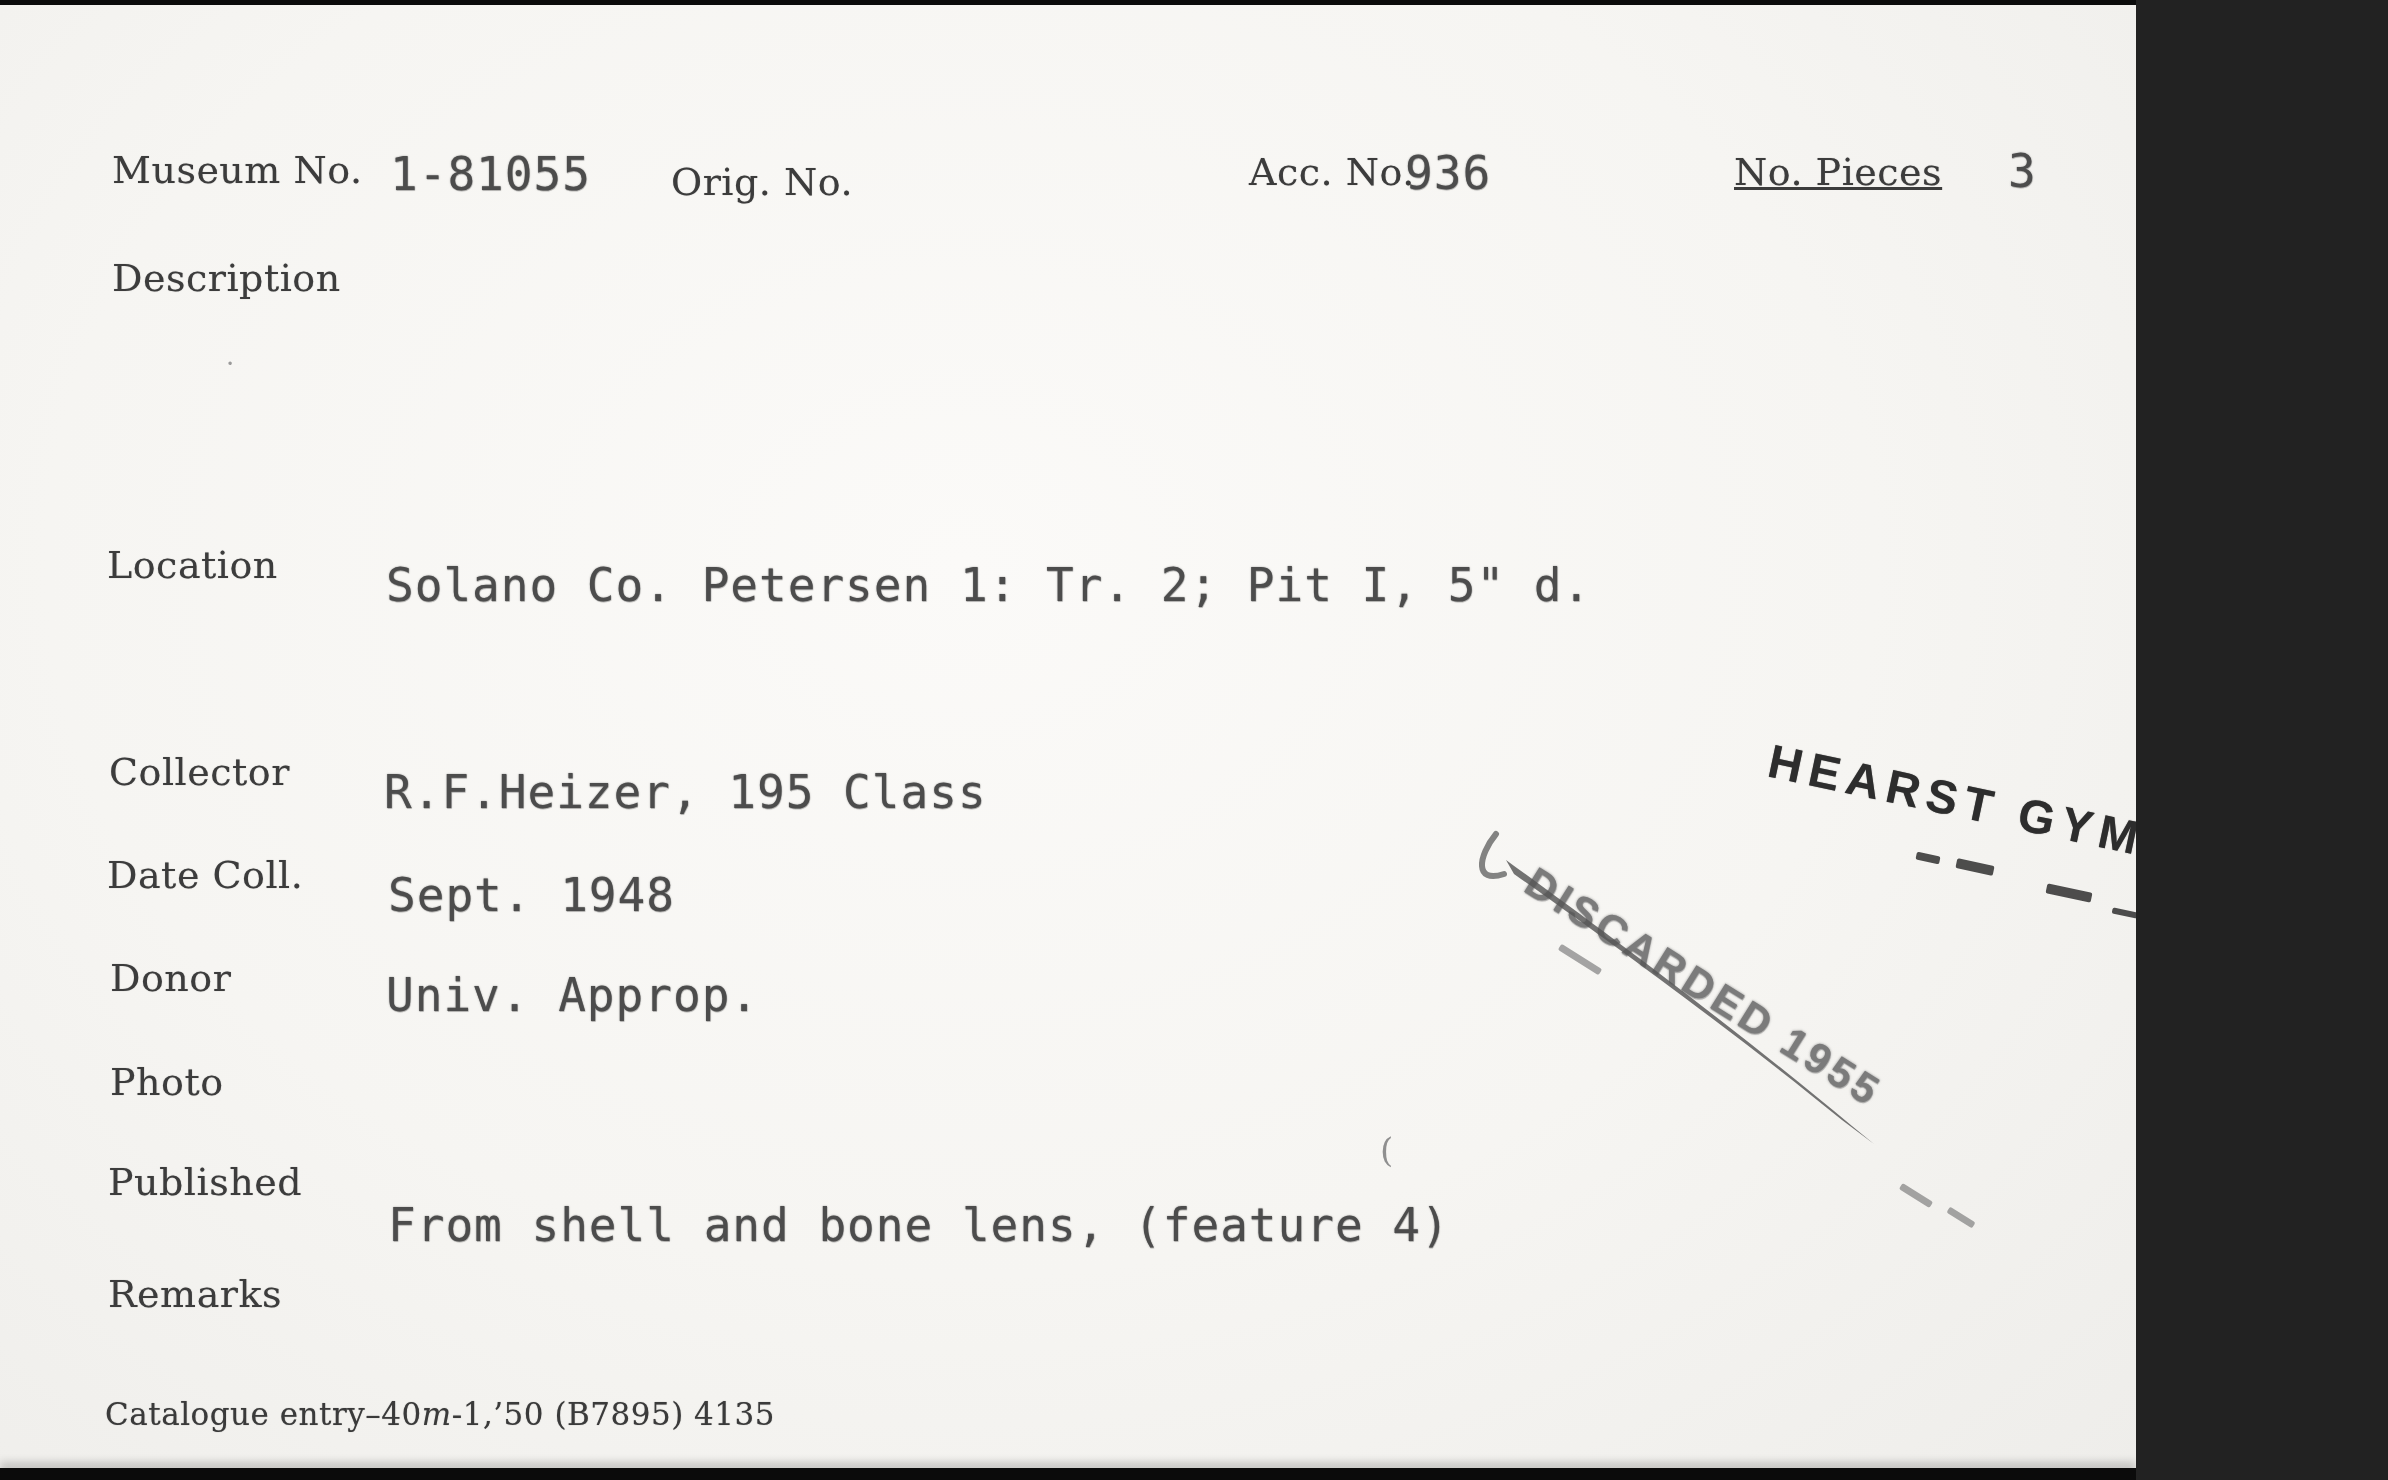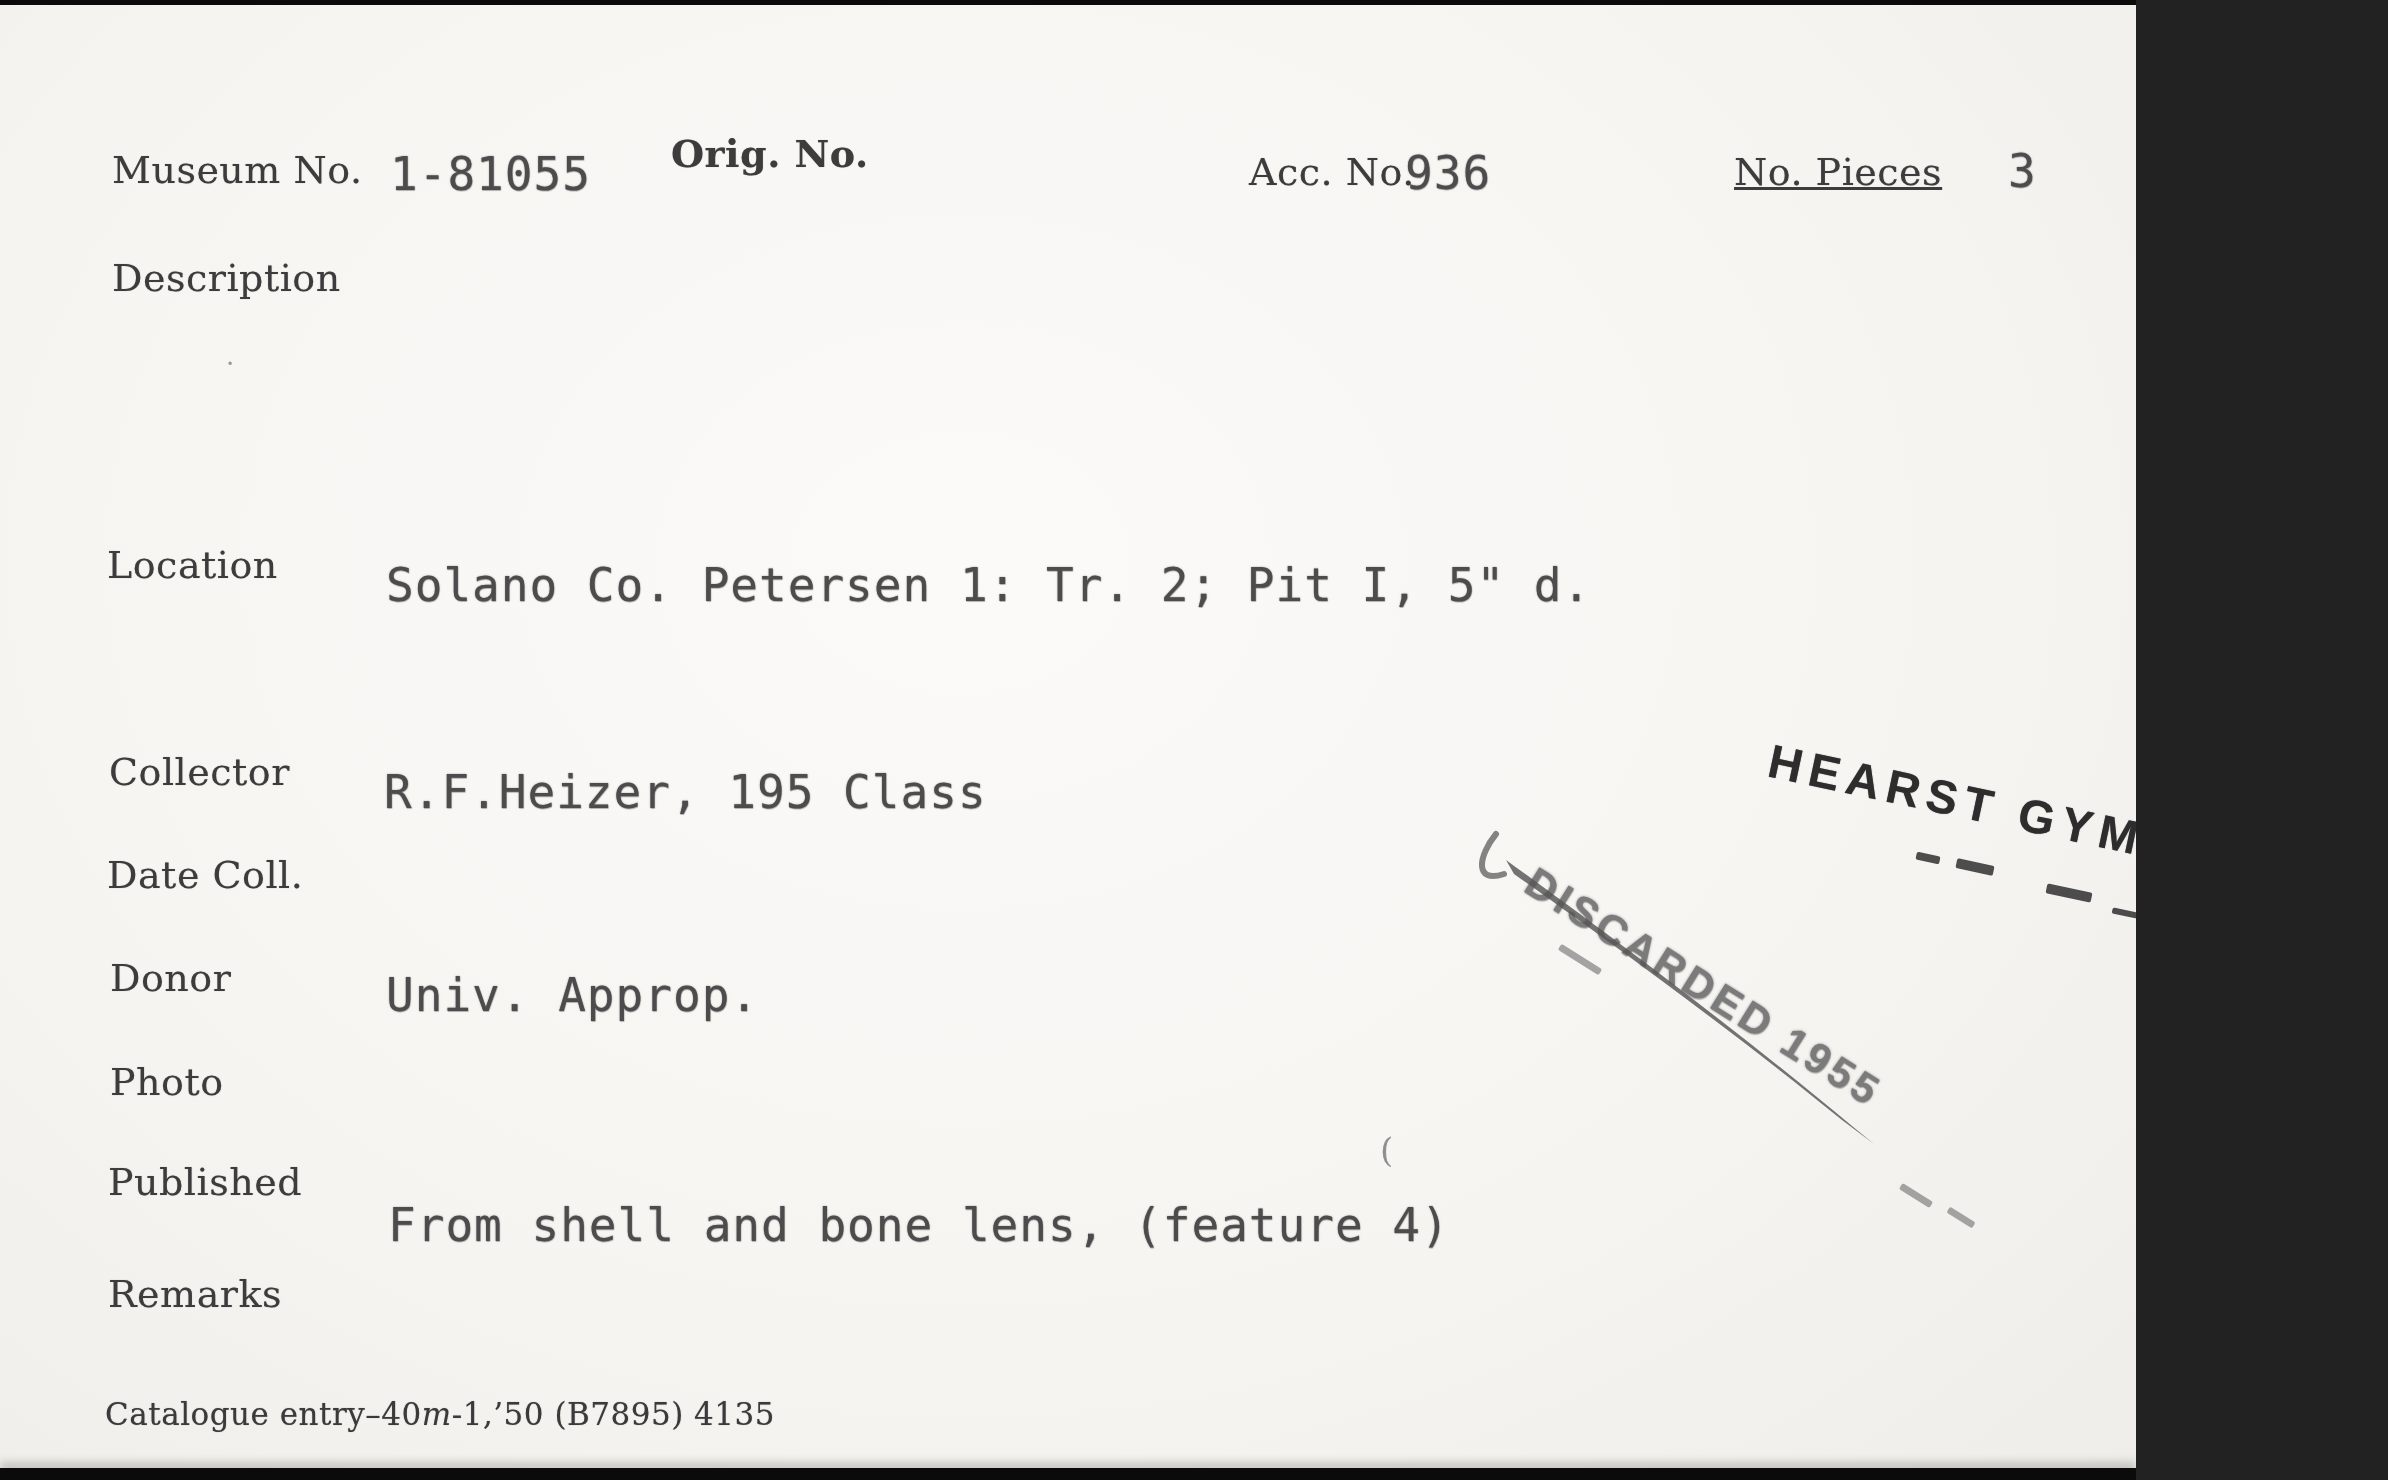--- a/index.html
+++ b/index.html
@@ -73,38 +73,39 @@
 <body>
 
 <div class="card">
 
   <div class="edge top"></div>
   <div class="edge bottom"></div>
   <div class="edge right"></div>
 
   <div class="label" style="left:112px;top:148px;">Museum No.</div>
   <div class="typed" style="left:390px;top:147px;">1-81055</div>
-  <div class="label" style="left:671px;top:131px;font-weight:bold;">Orig. No.</div>
+  <div class="label" style="left:671px;top:160px;">Orig. No.</div>
   <div class="typed" style="left:860px;top:148px;"></div>
   <div class="label" style="left:1209px;top:150px;margin-left:40px;">Acc. No.</div>
   <div class="typed" style="left:1405px;top:146px;">936</div>
   <div class="label" style="left:1734px;top:150px;text-decoration:underline;">No. Pieces</div>
   <div class="typed" style="left:2008px;top:144px;">3</div>
 
   <div class="label" style="left:112px;top:256px;">Description</div>
 
   <div class="mark" style="left:226px;top:348px;font-size:26px;color:#9a9a9a;">·</div>
 
   <div class="label" style="left:107px;top:543px;">Location</div>
   <div class="typed" style="left:386px;top:558px;">Solano Co. Petersen 1: Tr. 2; Pit I, 5" d.</div>
 
   <div class="label" style="left:109px;top:750px;">Collector</div>
   <div class="typed" style="left:384px;top:765px;">R.F.Heizer, 195 Class</div>
 
   <div class="label" style="left:107px;top:853px;">Date Coll.</div>
+  <div class="typed" style="left:388px;top:868px;">Sept. 1948</div>
 
   <div class="label" style="left:110px;top:956px;">Donor</div>
   <div class="typed" style="left:386px;top:968px;">Univ. Approp.</div>
 
   <div class="label" style="left:110px;top:1060px;">Photo</div>
   <div class="typed" style="left:386px;top:1062px;"></div>
 
   <div class="label" style="left:108px;top:1160px;">Published</div>
   <div class="typed" style="left:386px;top:1162px;"></div>
 

